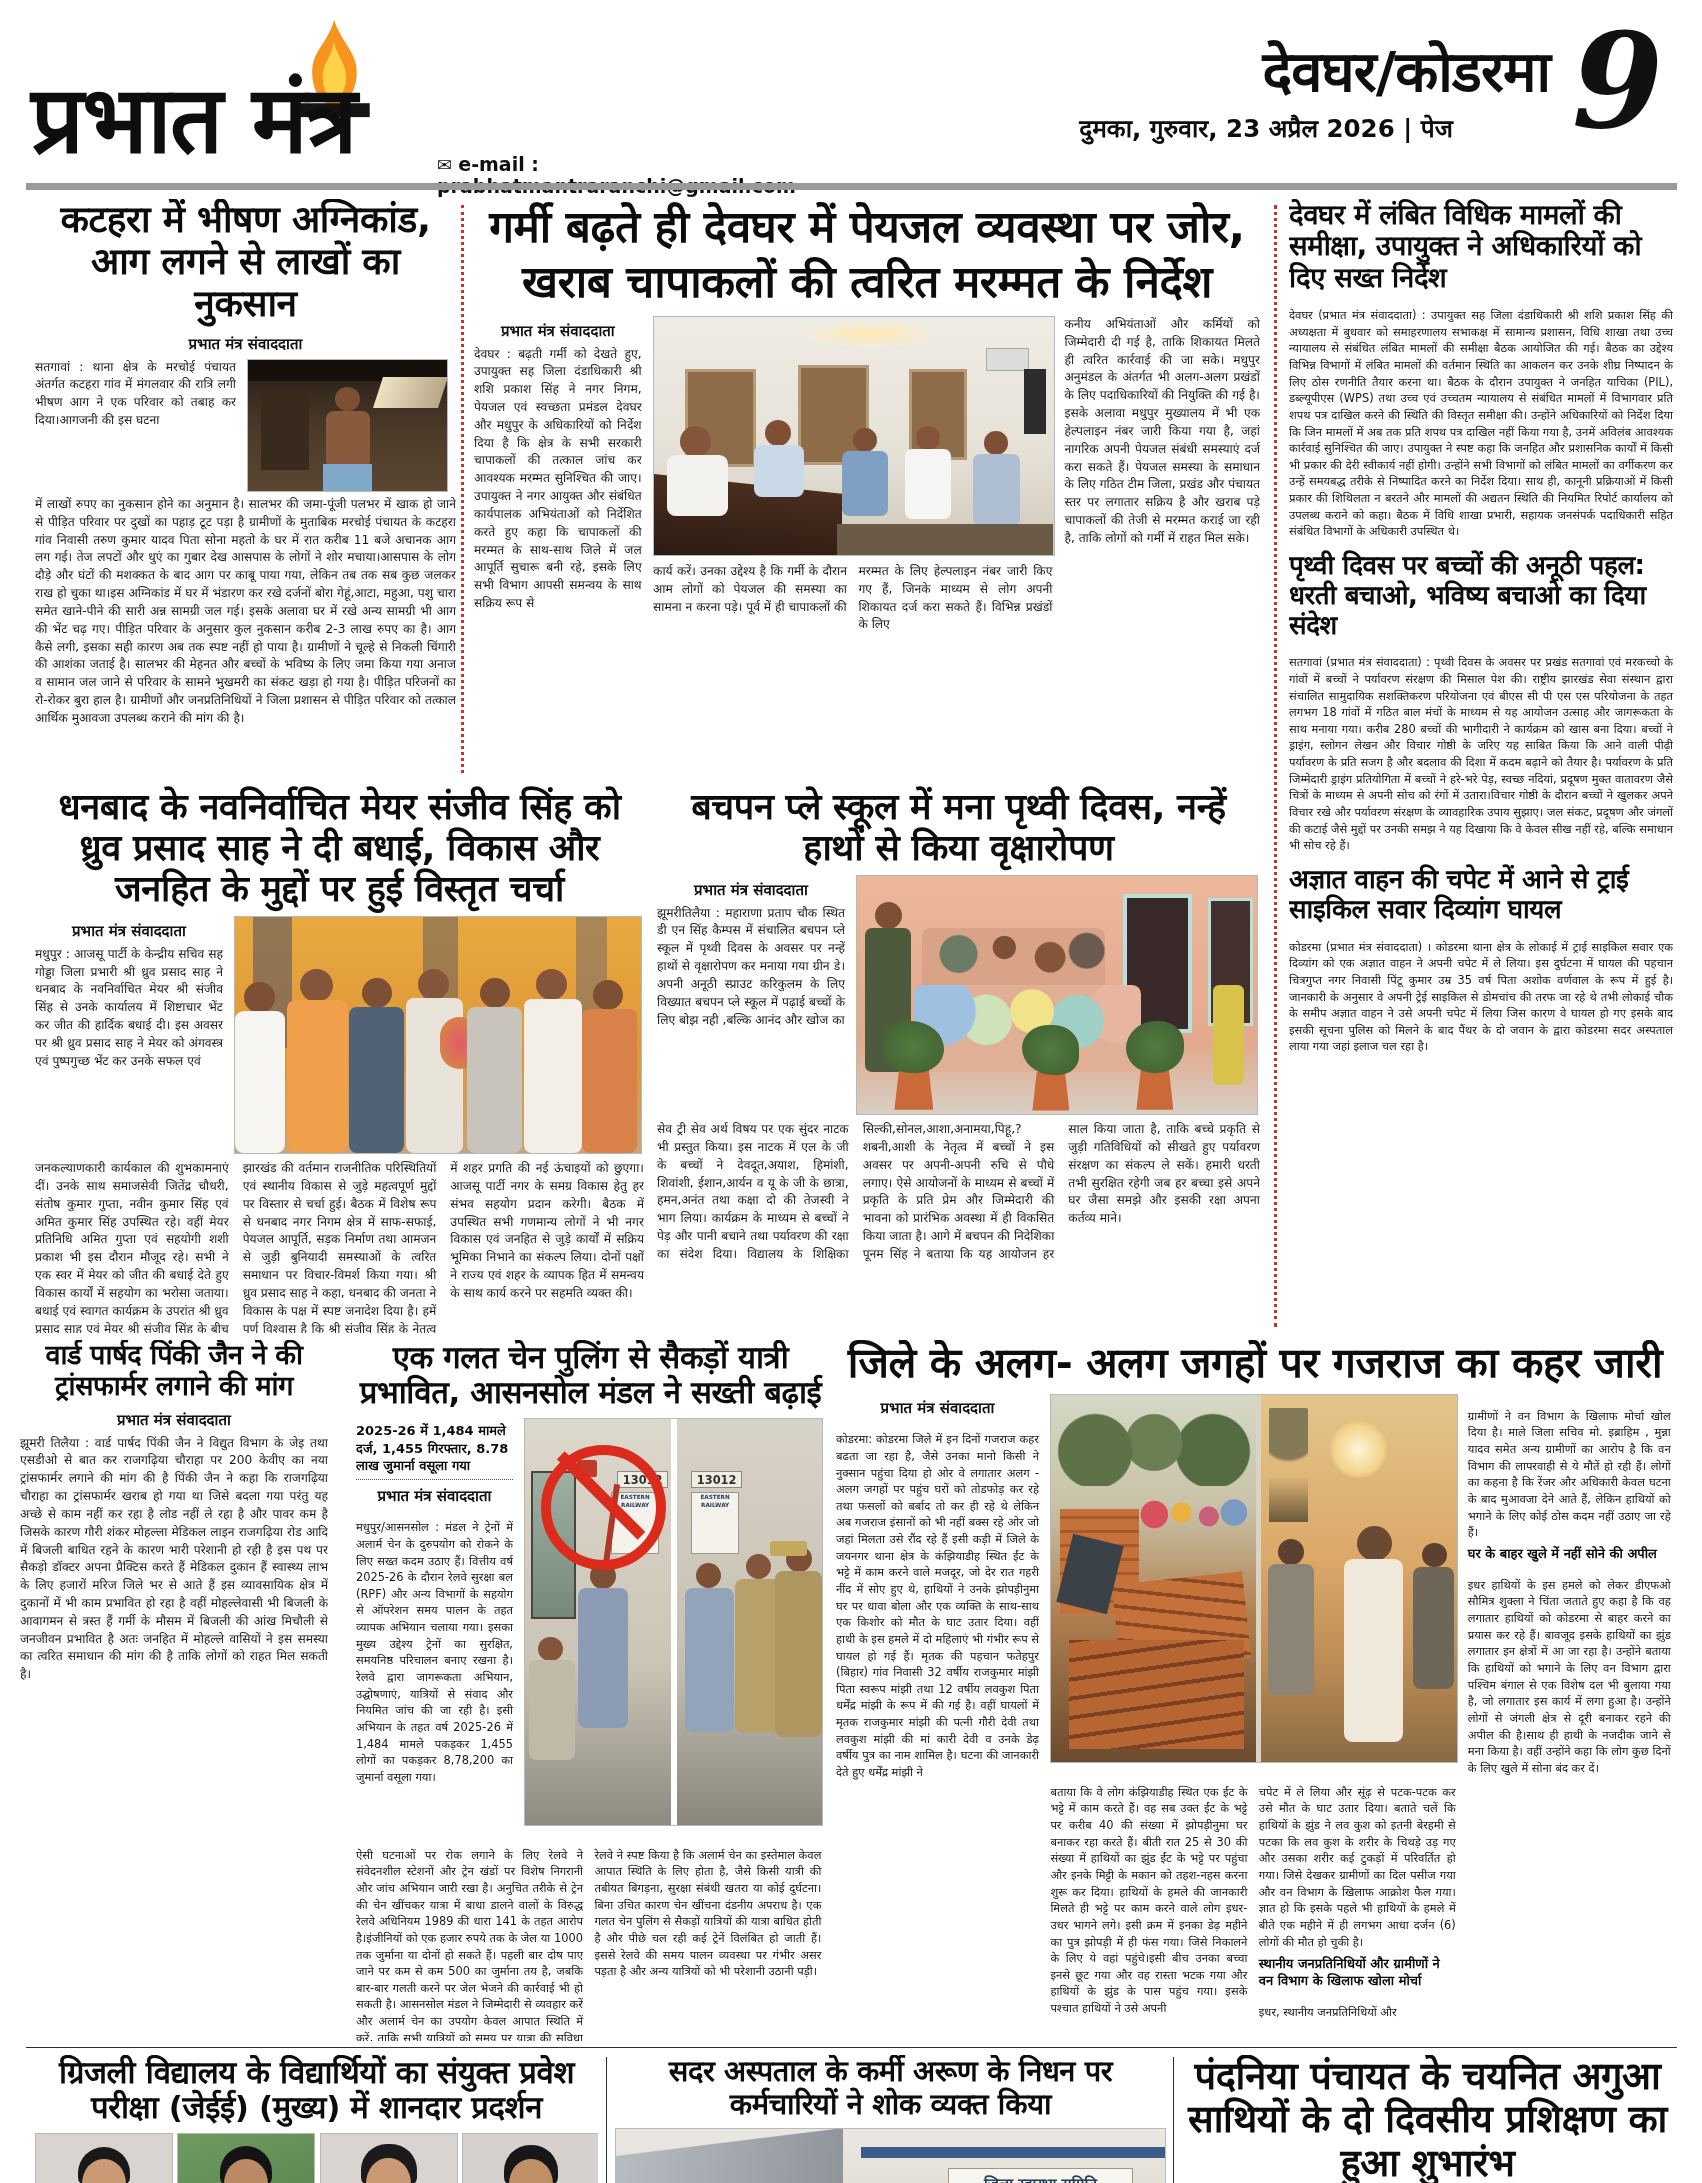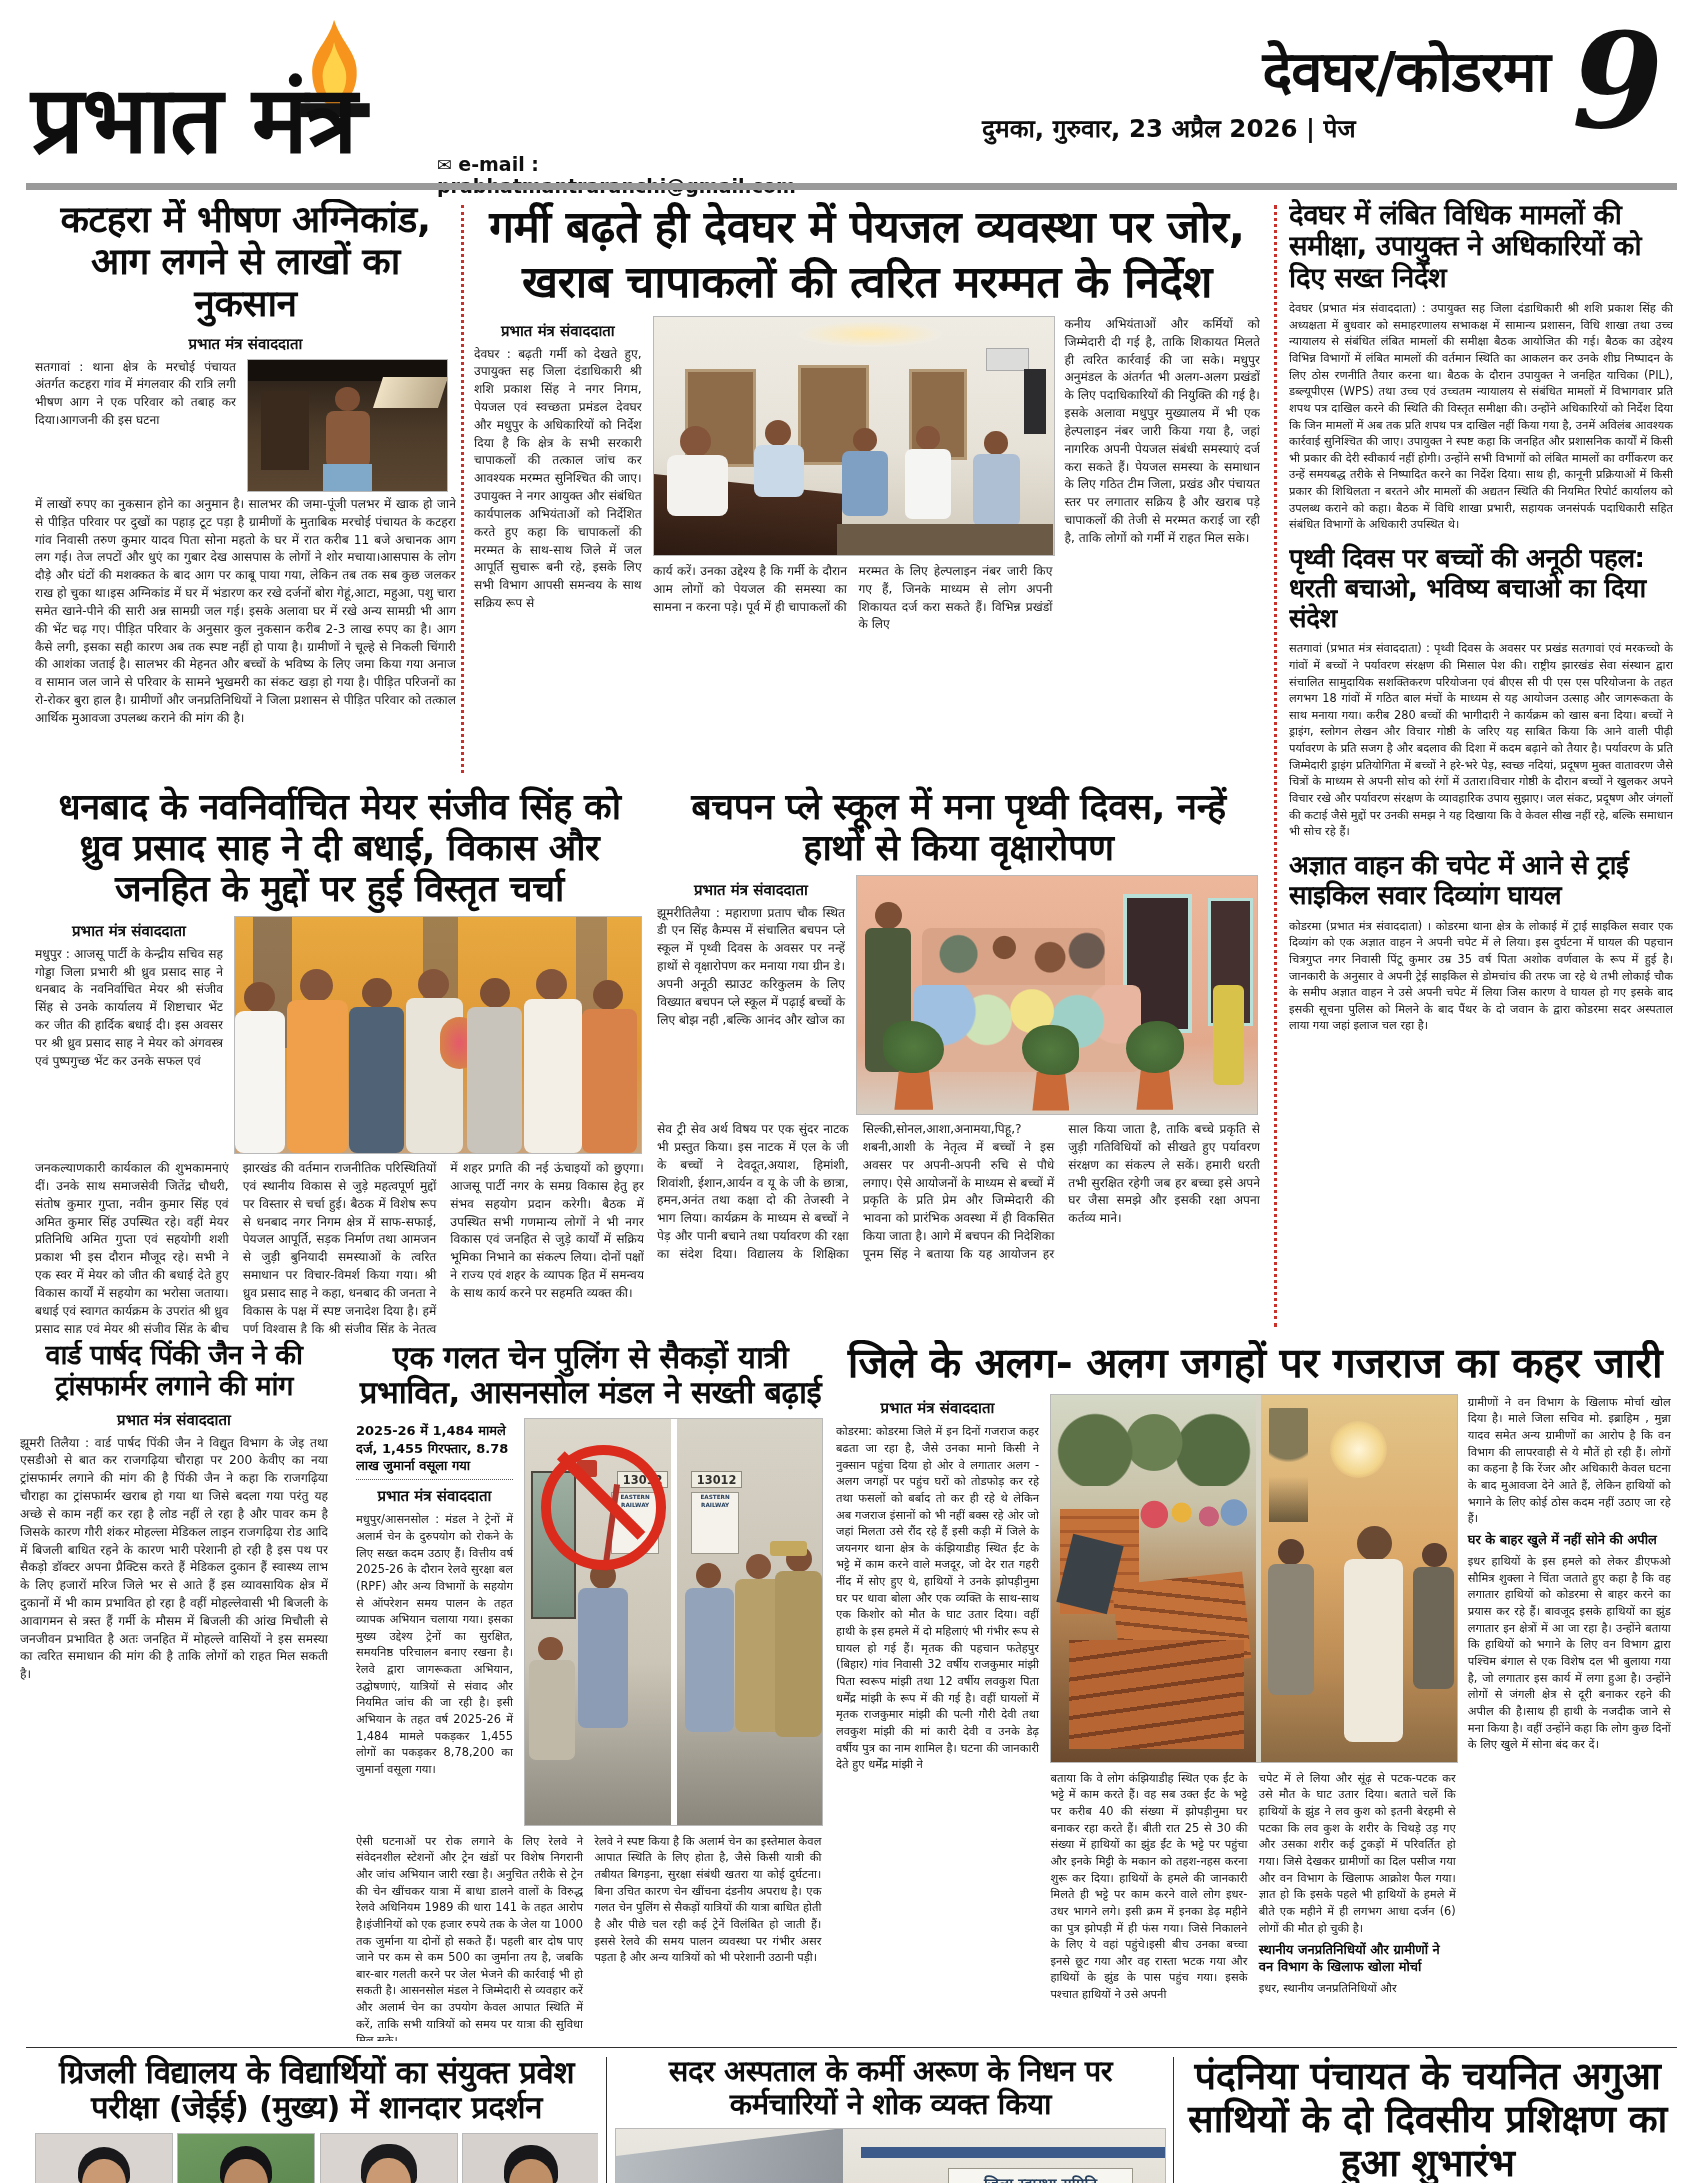--- a/index.html
+++ b/index.html
@@ -4,21 +4,21 @@
 <style>
   html,body{margin:0;padding:0;background:#e8e8e8;}
   .page{position:relative;width:1702px;height:2682px;background:#ffffff;overflow:hidden;
         font-family:"DejaVu Sans",sans-serif;color:#161616;}
   .abs{position:absolute;}
   .art{position:absolute;overflow:hidden;}
   .hl{font-weight:900;color:#0c0c0c;line-height:1.14;margin:0 0 7px 0;letter-spacing:-0.4px;}
   .ctr{text-align:center;}
   .byline{font-weight:bold;text-align:center;font-size:15px;margin:3.5px 0 6.1px 0;color:#111;}
   .bt{font-size:12.2px;line-height:1.46;text-align:justify;color:#181818;}
-  .small{font-size:11.4px;}
+  .small{font-size:11.4px;margin-top:14px;}
   .row{display:flex;gap:11.4px;align-items:flex-start;}
   .cols3{column-count:3;column-gap:14px;}
   .photo{position:relative;overflow:hidden;flex-shrink:0;border:0.4px solid #b9b9b9;}
   .shape{position:absolute;}
   .vsep{position:absolute;width:0;border-left:3.1px dotted #c9312b;}
   .vsolid{position:absolute;width:1.3px;background:#2f2f2f;}
   .hrule{position:absolute;background:#9a9a9a;}
   .hrule2{position:absolute;background:#2f2f2f;}
   .subhead{font-weight:900;font-size:13px;line-height:1.35;color:#0c0c0c;margin:4.4px 0;}
   .dotline{border-bottom:1.7px dotted #555;padding-bottom:4.4px;margin-bottom:5.2px;}
@@ -40,21 +40,21 @@
         <path d="M47 28 C43 48 33 52 34 70 C35 86 42 94 47 95 C52 94 60 86 61 70 C62 54 51 46 47 28 Z" fill="#ffd24a"></path>
         <rect x="8" y="98" width="80" height="16" fill="#141414"></rect>
       </svg>
       <div class="abs masthead-logo" style="left:0;top:52px">प्रभात मंत्र</div>
       <div class="abs" style="left:406px;top:131px;font-size:19px;font-weight:bold;color:#101010">
         <span style="font-size:17.5px">✉</span>
         <span>e-mail : prabhatmantraranchi@gmail.com</span>
       </div>
     </div>
     <div class="abs" style="left:982px;top:31px;width:568px;text-align:right;font-size:56px;font-weight:900;letter-spacing:-0.9px;color:#0e0e0e">देवघर/कोडरमा</div>
-    <div class="abs" style="left:982px;top:111px;width:568px;text-align:left;font-size:24.5px;font-weight:bold;color:#0e0e0e">दुमका, गुरुवार, 23 अप्रैल 2026 | पेज</div>
+    <div class="abs" style="left:982px;top:111px;width:568px;text-align:center;font-size:24.5px;font-weight:bold;color:#0e0e0e">दुमका, गुरुवार, 23 अप्रैल 2026 | पेज</div>
     <div class="abs" style="left:1565px;top:4.4px;width:105px;text-align:center;font-size:131px;font-weight:bold;font-style:italic;font-family:'DejaVu Serif',serif;color:#111">9</div>
   </header>
   <div class="hrule" style="left:26px;top:183px;width:1651px;height:7px"></div>
 
   <div class="vsep" style="left:461px;top:205px;height:568px"></div>
   <div class="vsep" style="left:1274px;top:205px;height:1122px"></div>
 
   <section class="art" style="left:35px;top:199px;width:421px;height:583px">
     <h2 class="hl ctr" style="font-size:37px">कटहरा में भीषण अग्निकांड, आग लगने से लाखों का नुकसान</h2>
     <div class="byline">प्रभात मंत्र संवाददाता</div>

